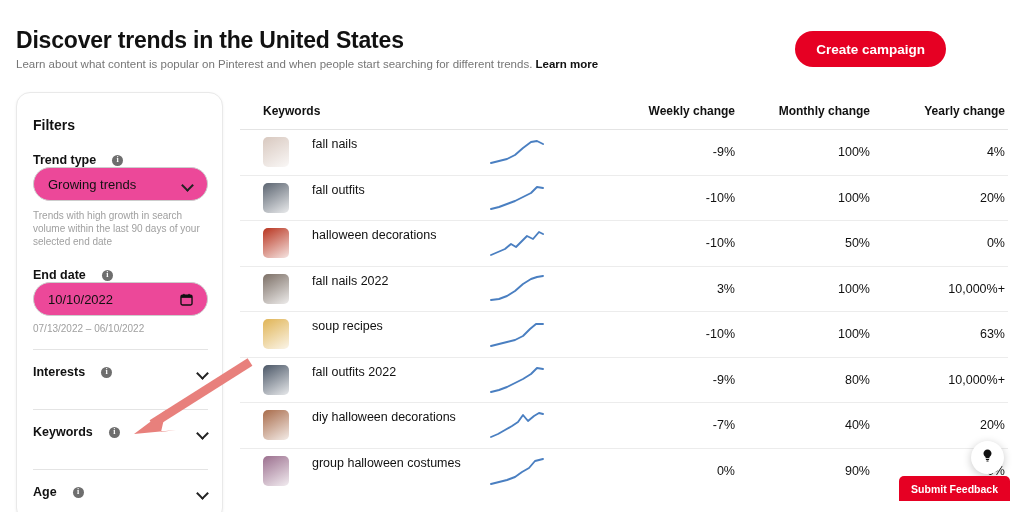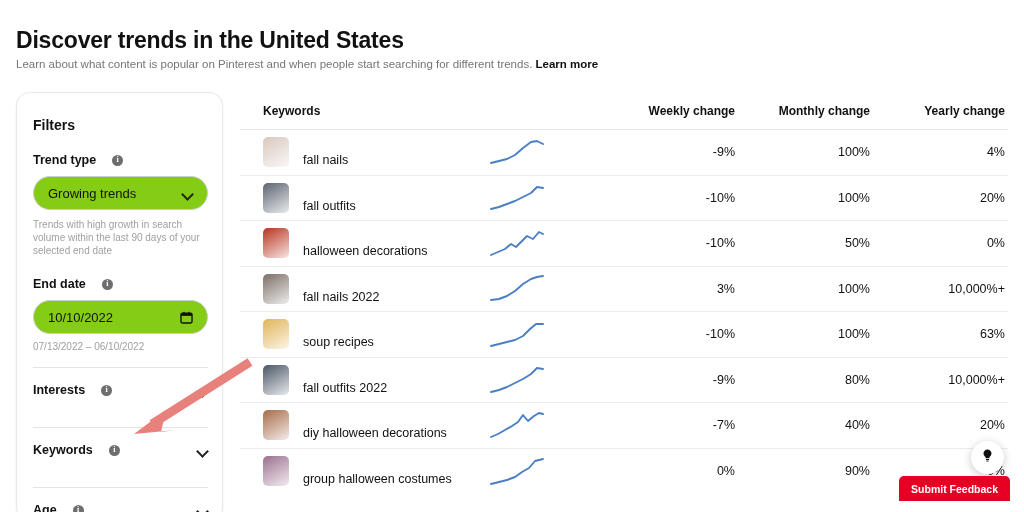--- a/index.html
+++ b/index.html
@@ -55,24 +55,23 @@
     display: flex; align-items: center; gap: 16px;
   }
   .info-icon {
     display: inline-flex; align-items: center; justify-content: center;
     width: 11px; height: 11px; border-radius: 50%;
     background: #6e6e6e; color: #fff;
     font-size: 8px; font-weight: 700; line-height: 1;
     font-family: "Liberation Serif", serif;
   }
   .select-box, .date-box {
-    margin-top: 9px;
     height: 34px; width: 175px;
     border: 1px solid #cdcdcd; border-radius: 17px;
-    background: #84cc16;
+    background: #ec4899;
     display: flex; align-items: center;
     padding: 0 14px;
     font-size: 13px; color: #111;
     cursor: pointer;
     position: relative;
   }
   .select-box .val, .date-box .val { flex: 1; }
   .chev {
     width: 11px; height: 7px; position: relative; flex: none;
   }
@@ -111,21 +110,21 @@
   .col-key   { width: 245px; padding-left: 23px; }
   .col-spark { width: 115px; }
   .col-num   { width: 135px; text-align: right; }
 
   .trow {
     height: 45.5px; display: flex; align-items: center;
     border-bottom: 1px solid #ececec;
     font-size: 12.5px; color: #111;
   }
   .trow:last-child { border-bottom: none; }
-  .kw-cell { width: 245px; display: flex; align-items: flex-end; padding-left: 23px; gap: 14px; }
+  .kw-cell { width: 245px; display: flex; align-items: flex-start; padding-left: 23px; gap: 23px; }
   .thumb {
     width: 26px; height: 30px; border-radius: 5px; flex: none;
     background-size: cover; background-position: center;
   }
   .kw-name { font-size: 12.5px; color: #111; }
   .spark-cell { width: 115px; display: flex; align-items: center; }
   .num-cell { width: 135px; text-align: right; font-size: 12.5px; color: #111; }
 
   
   .bulb-btn {
@@ -152,20 +151,21 @@
 <body>
 
 <div id="page">
 
   <div class="header">
     <div class="page-title">Discover trends in the United States</div>
     <div class="page-sub">
       <span>Learn about what content is popular on Pinterest and when people start searching for different trends.</span>
       <span class="learn-more">Learn more</span>
     </div>
+    <button class="create-campaign" style="background: rgb(230, 0, 35);">Create campaign</button>
   </div>
 
   <div class="filters-card">
     <div class="filters-title">Filters</div>
 
     <div class="field-label">
       <span>Trend type</span>
       <span class="info-icon">i</span>
     </div>
     <div class="select-box">

